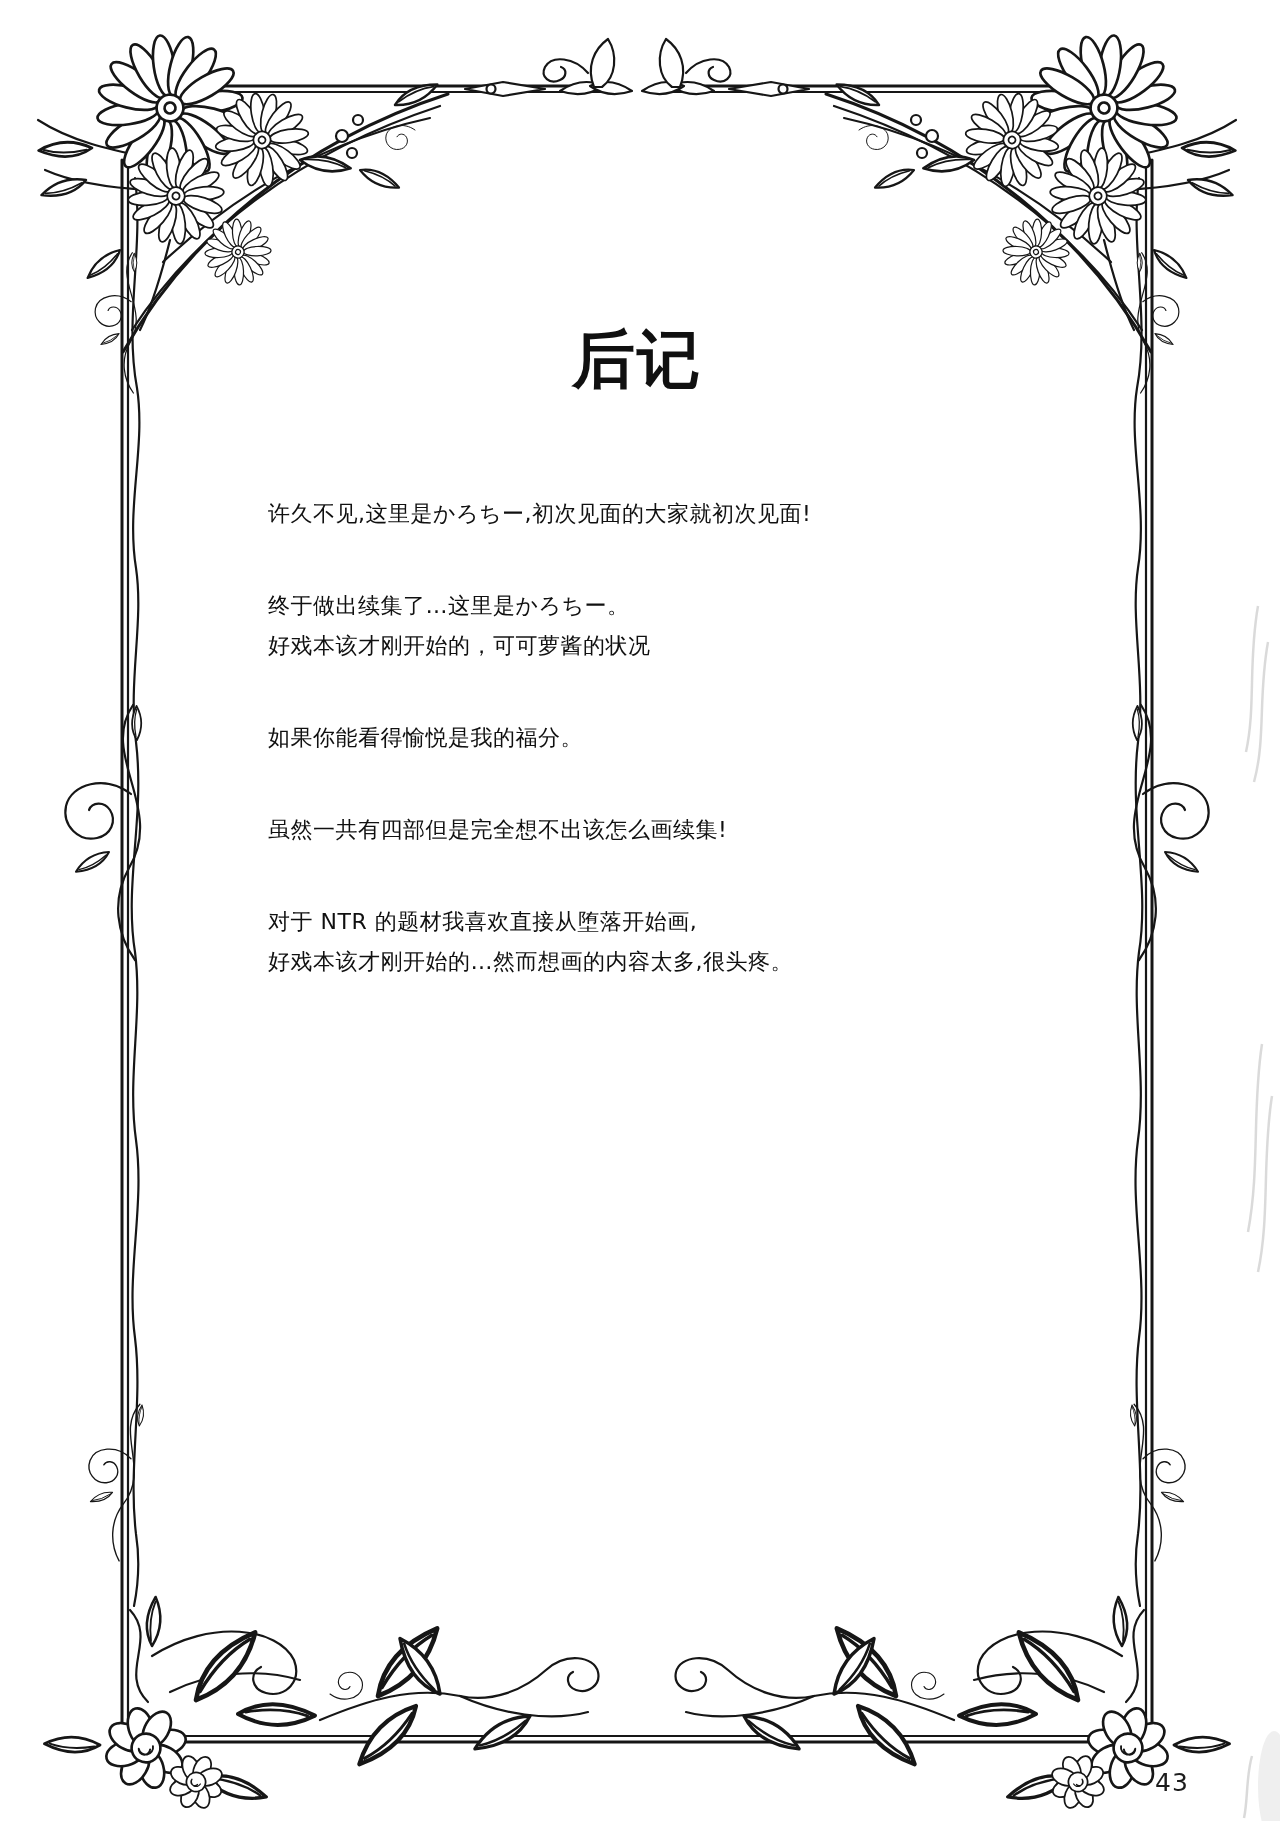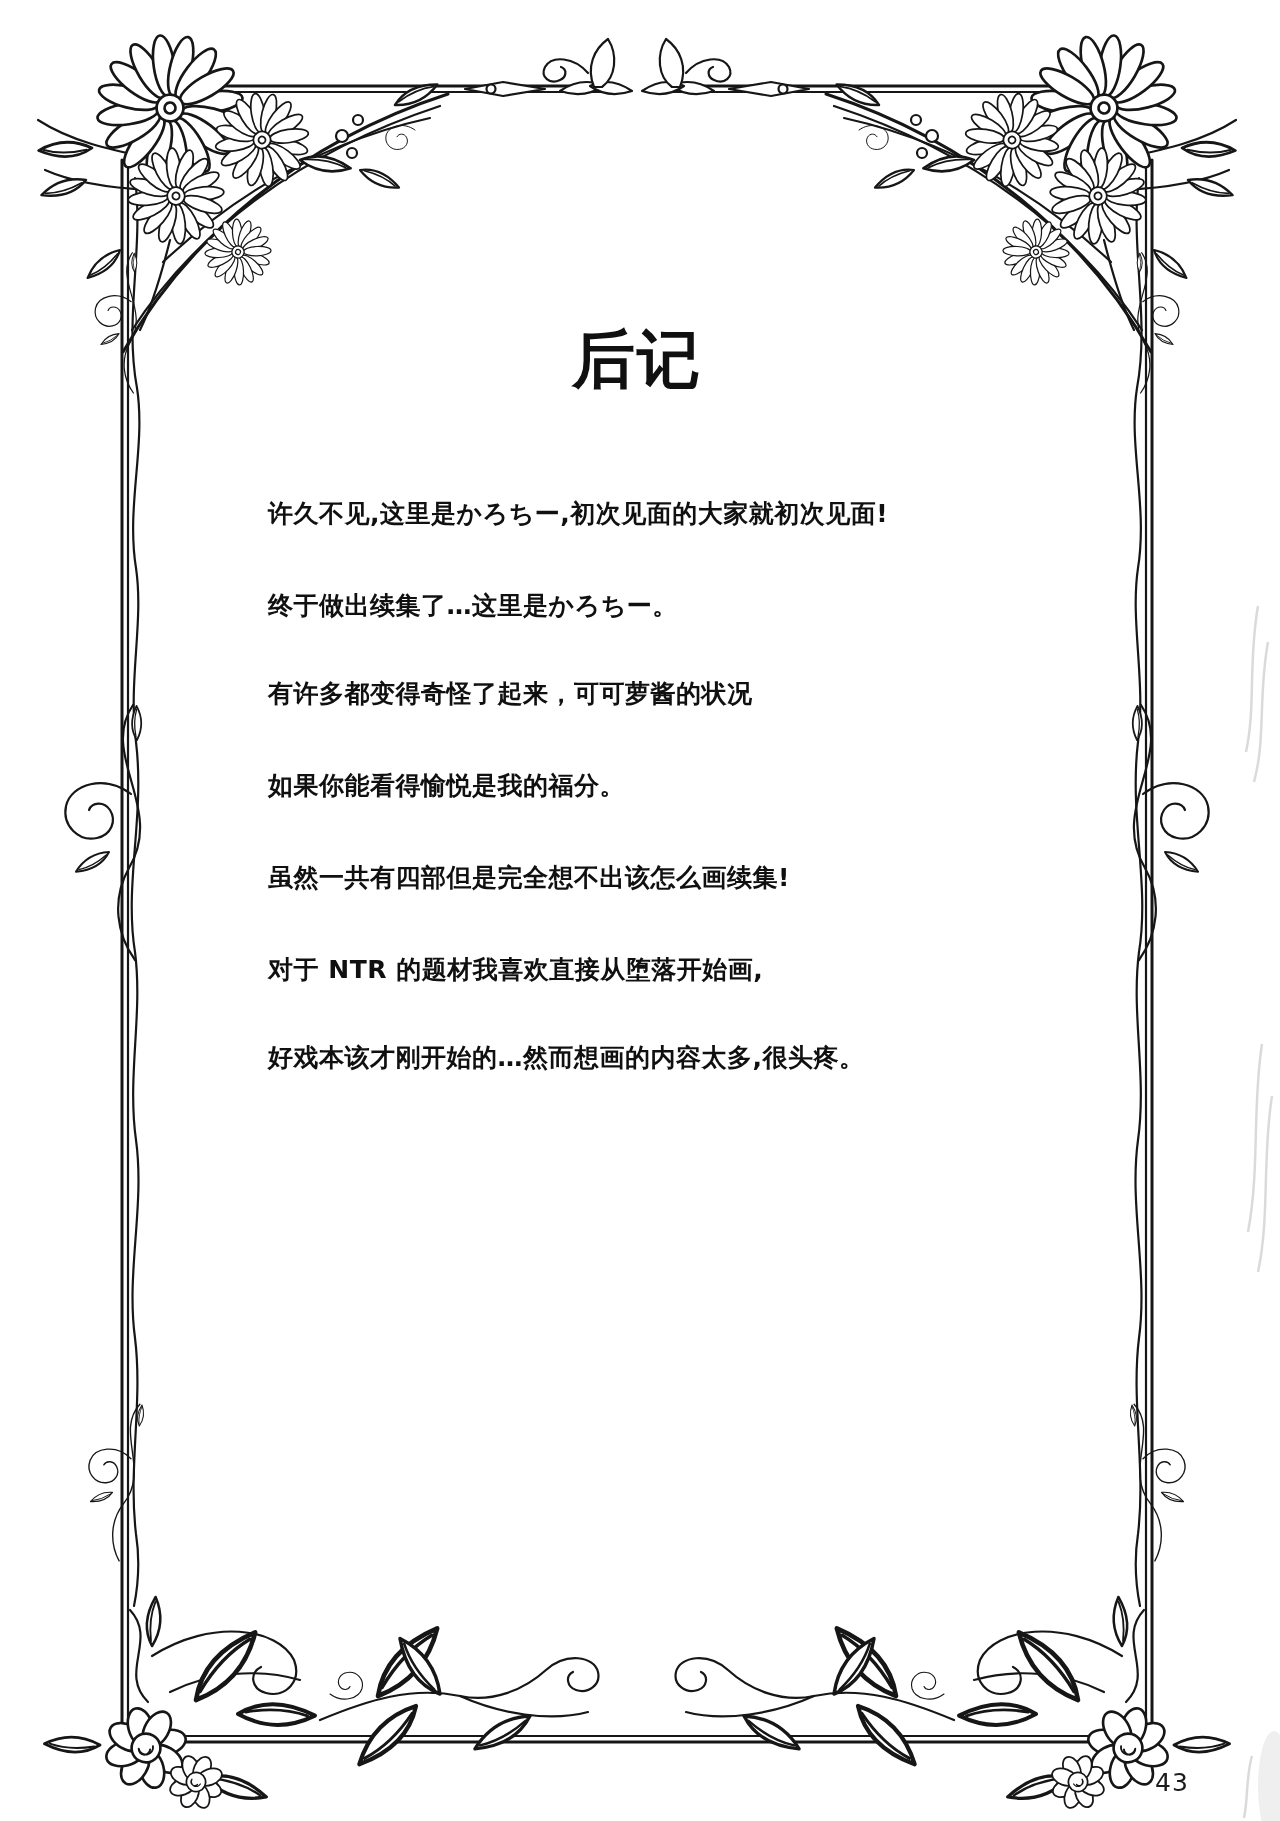--- a/index.html
+++ b/index.html
@@ -13,22 +13,22 @@
   .title{
     position:absolute;left:122px;top:324px;width:1030px;
     text-align:center;font-size:63px;font-weight:700;color:#101010;
     line-height:72px;letter-spacing:2px;margin:0;
   }
   .content{
     position:absolute;left:268px;top:494px;width:870px;color:#101010;
   }
   .para{margin:0 0 52px 0;}
   .line{
-    font-size:25px;font-weight:700;line-height:40px;
-    white-space:nowrap;letter-spacing:0.5px;margin-top:48px;
+    font-size:22px;font-weight:400;line-height:40px;
+    white-space:nowrap;letter-spacing:0.5px;
   }
   .pageno{
     position:absolute;left:1155px;top:1768px;
     font-size:25px;font-weight:400;color:#1c1c1c;letter-spacing:1px;
   }
 </style>
 </head>
 <body>
 
 <div class="page">
@@ -187,21 +187,21 @@
   </svg>
 
   <h1 class="title">后记</h1>
 
   <div class="content">
     <p class="para">
       <span class="line">许久不见,这里是かろちー,初次见面的大家就初次见面!</span>
     </p>
     <p class="para">
       <span class="line" style="display:block">终于做出续集了…这里是かろちー。</span>
-      <span class="line" style="display:block">有许多都变得奇怪了起来，可可萝酱的状况</span>
+      <span class="line" style="display:block">好戏本该才刚开始的，可可萝酱的状况</span>
     </p>
     <p class="para">
       <span class="line">如果你能看得愉悦是我的福分。</span>
     </p>
     <p class="para">
       <span class="line">虽然一共有四部但是完全想不出该怎么画续集!</span>
     </p>
     <p class="para">
       <span class="line" style="display:block">对于 NTR 的题材我喜欢直接从堕落开始画,</span>
       <span class="line" style="display:block">好戏本该才刚开始的…然而想画的内容太多,很头疼。</span>

